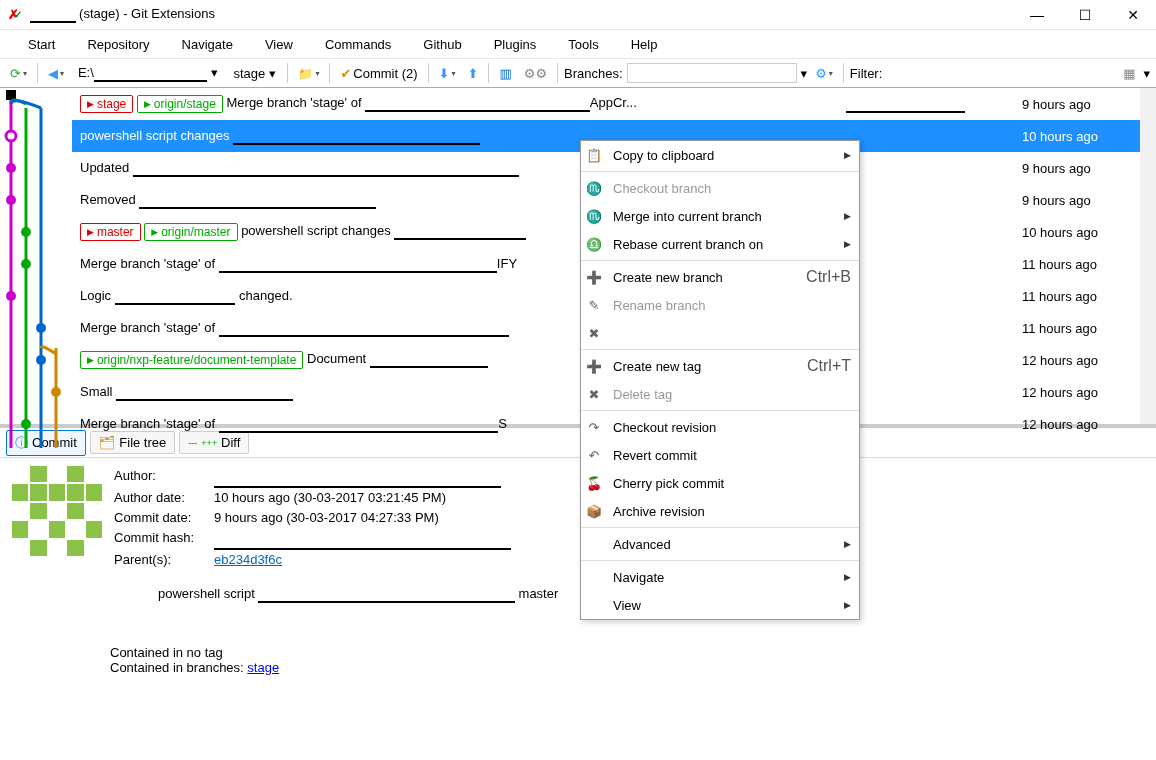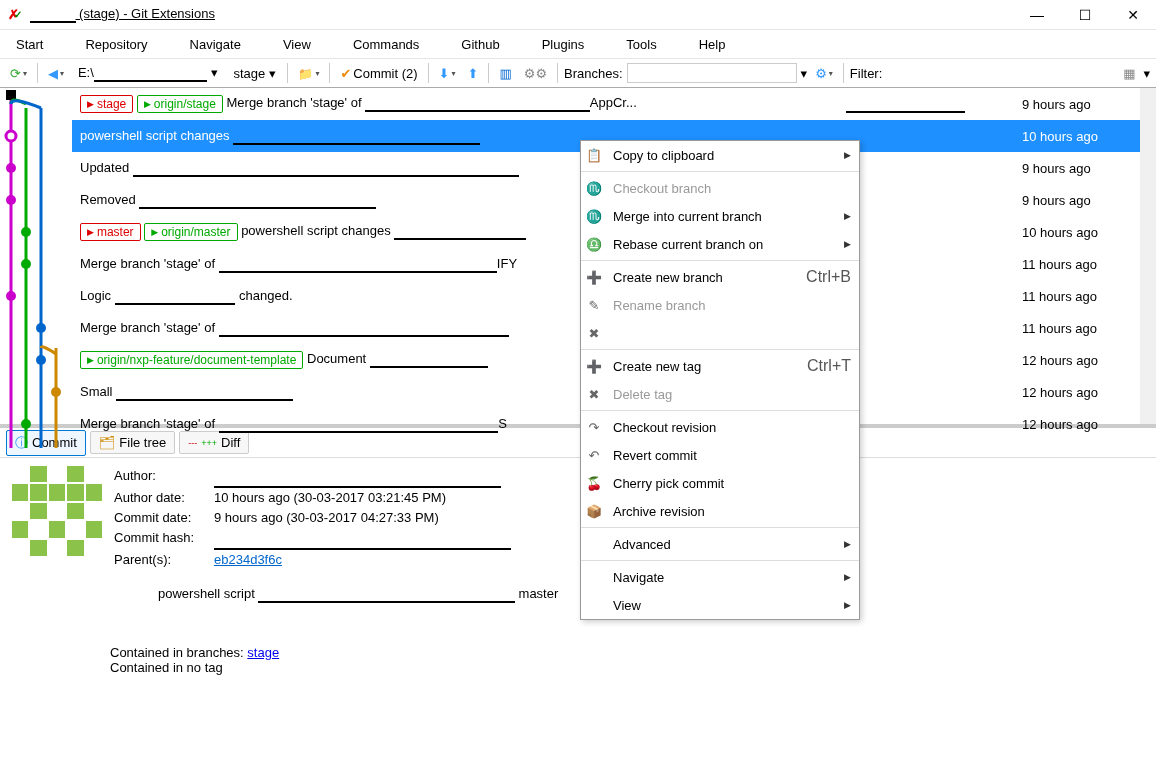--- a/index.html
+++ b/index.html
@@ -3,26 +3,26 @@
 <meta charset="utf-8">
 <style>
 * { box-sizing: border-box; margin: 0; padding: 0; font-family: "Segoe UI", Tahoma, sans-serif; font-size: 13px; }
 body { background: #fff; width: 1156px; height: 760px; overflow: hidden; position: relative; }
 
 
 .titlebar { height: 30px; display: flex; align-items: center; padding: 0 8px; border-bottom: 1px solid #e5e5e5; }
 .titlebar .app-icon { width: 16px; height: 16px; margin-right: 6px; position: relative; }
 .titlebar .app-icon::before { content: "✗"; color: #e60000; font-weight: bold; position: absolute; left: 0; }
 .titlebar .app-icon::after { content: "✓"; color: #008000; font-weight: bold; position: absolute; left: 6px; top: 2px; font-size: 10px; }
-.titlebar .title-text { flex: 1; font-size: 12px; text-decoration: underline; }
+.titlebar .title-text { flex: 1; font-size: 12px; }
 .titlebar .winbtns { display: flex; gap: 18px; margin-left: auto; }
 .titlebar .winbtns span { width: 30px; text-align: center; font-size: 14px; cursor: default; }
 
 
-.menubar { height: 28px; display: flex; align-items: center; padding: 0 2px; gap: 14px; }
+.menubar { height: 28px; display: flex; align-items: center; padding: 0 14px; gap: 4px; }
 .menubar .mitem { padding: 4px 14px; cursor: default; }
 
 
 .toolbar { height: 30px; display: flex; align-items: center; padding: 0 6px; gap: 4px; border-top: 1px solid #e5e5e5; border-bottom: 1px solid #aaa; }
 .tbtn { padding: 2px 4px; display: flex; align-items: center; gap: 2px; }
 .tbtn .dd { font-size: 8px; color: #555; }
 .tb-sep { width: 1px; height: 20px; background: #ccc; margin: 0 2px; }
 .path-crumb { padding: 2px 6px; }
 .branch-combo { width: 170px; height: 20px; border: 1px solid #ccc; }
 
@@ -294,22 +294,22 @@
     <div><span class="lbl">Commit date:</span><span>9 hours ago (30-03-2017 04:27:33 PM)</span></div>
     <div><span class="lbl">Commit hash:</span><span class="redact">001e7615e0483e9dbcxxxxxxxxxxxxxxxxxx219b8ee</span></div>
     <div><span class="lbl">Parent(s):</span><a href="#">eb234d3f6c</a></div>
   </div>
 </div>
 <div class="detail-msg">
   <span>powershell script </span><span class="redact">changes merged from master-talentcenter to</span><span> master</span>
 </div>
 <div style="height:30px"></div>
 <div class="contained">
+  <div>Contained in no tag</div>
   <div><span>Contained in branches: </span><a href="#">stage</a></div>
-  <div>Contained in no tag</div>
 </div>
 
 <div class="ctxmenu" id="ctxmenu">
     <div class="ci">
       <span class="ico" style="">📋</span>
     <span class="lbl">Copy to clipboard</span>
 
     <span class="sub">▶</span>
     </div>
     <hr>

